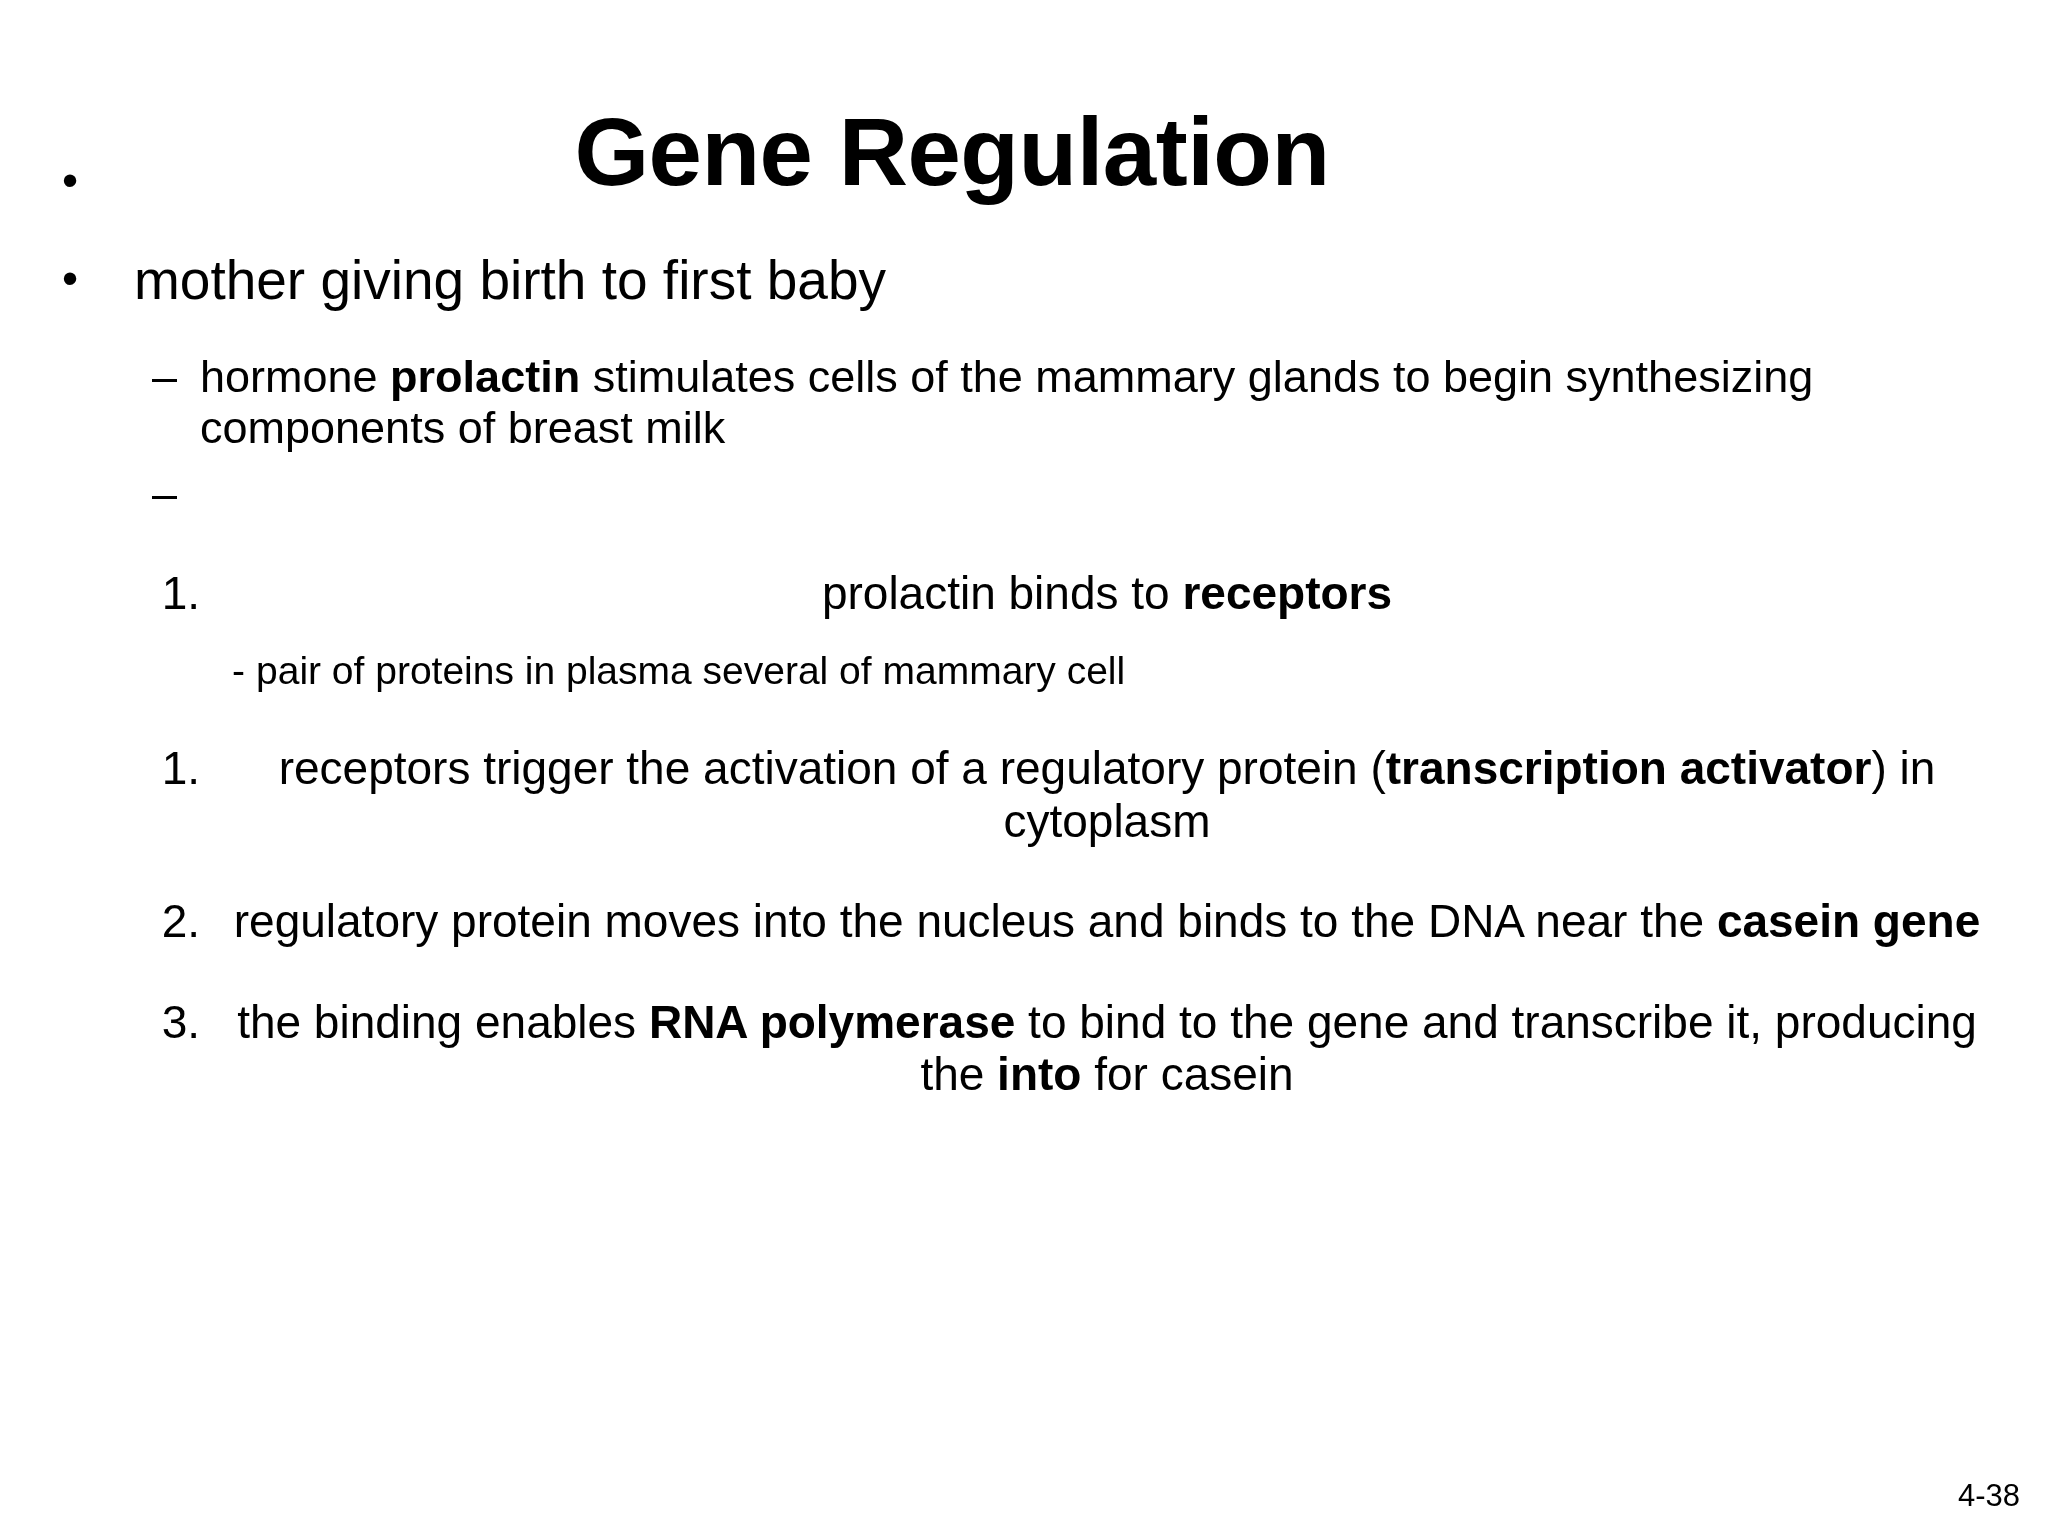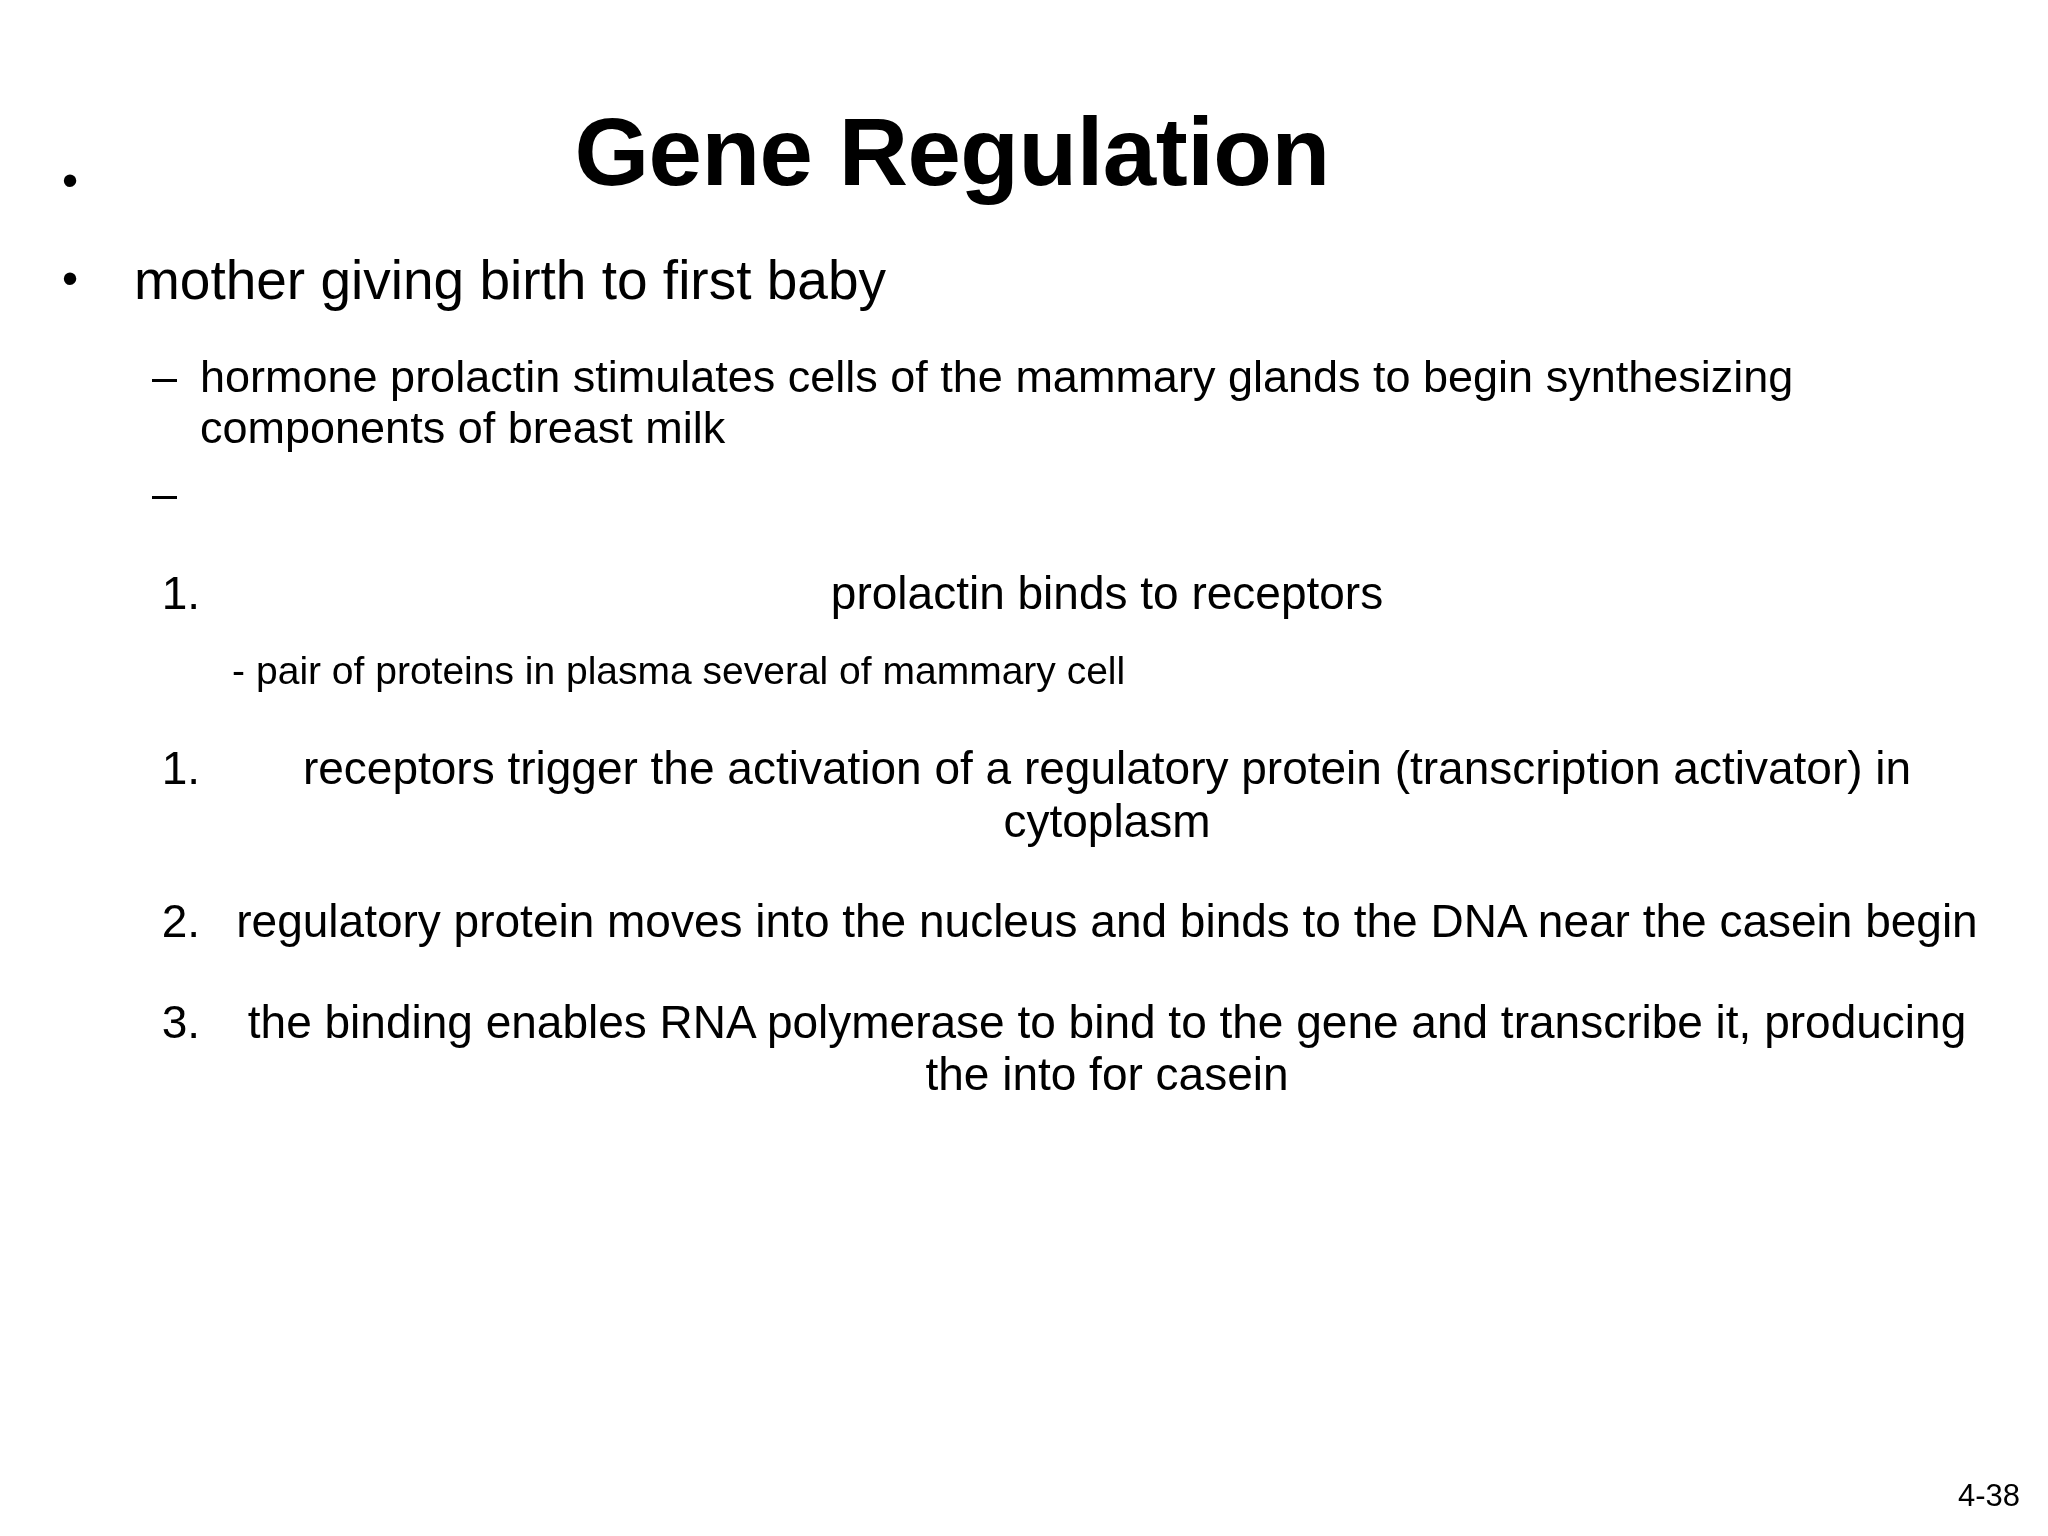--- a/index.html
+++ b/index.html
@@ -119,21 +119,21 @@
     width: 24px;
     margin-left: 232px;
   }
   .lvl3 .txt {
     max-width: 1700px;
   }
 
   .spacer-sm { height: 18px; }
   .spacer-md { height: 34px; }
 
-  b, strong { font-weight: normal; }
+  b, strong { font-weight: bold; }
 
   
   .page-number {
     position: absolute;
     right: 28px;
     bottom: 22px;
     font-size: 31px;
     font-weight: normal;
     letter-spacing: 0px;
   }
@@ -188,21 +188,21 @@
       <span class="txt">
         <span>receptors trigger the activation of a regulatory protein (</span><b>transcription activator</b><span>) in cytoplasm</span>
       </span>
     </div>
 
     <div class="spacer-sm"></div>
 
     <div class="row num">
       <span class="marker">2.</span>
       <span class="txt">
-        <span>regulatory protein moves into the nucleus and binds to the DNA near the </span><b>casein begin</b>
+        <span>regulatory protein moves into the nucleus and binds to the DNA near the </span><b>casein gene</b>
       </span>
     </div>
 
     <div class="spacer-sm"></div>
 
     <div class="row num">
       <span class="marker">3.</span>
       <span class="txt">
         <span>the binding enables </span><b>RNA polymerase</b><span> to bind to the gene and transcribe it, producing the </span><b>into</b><span> for casein</span>
       </span>

